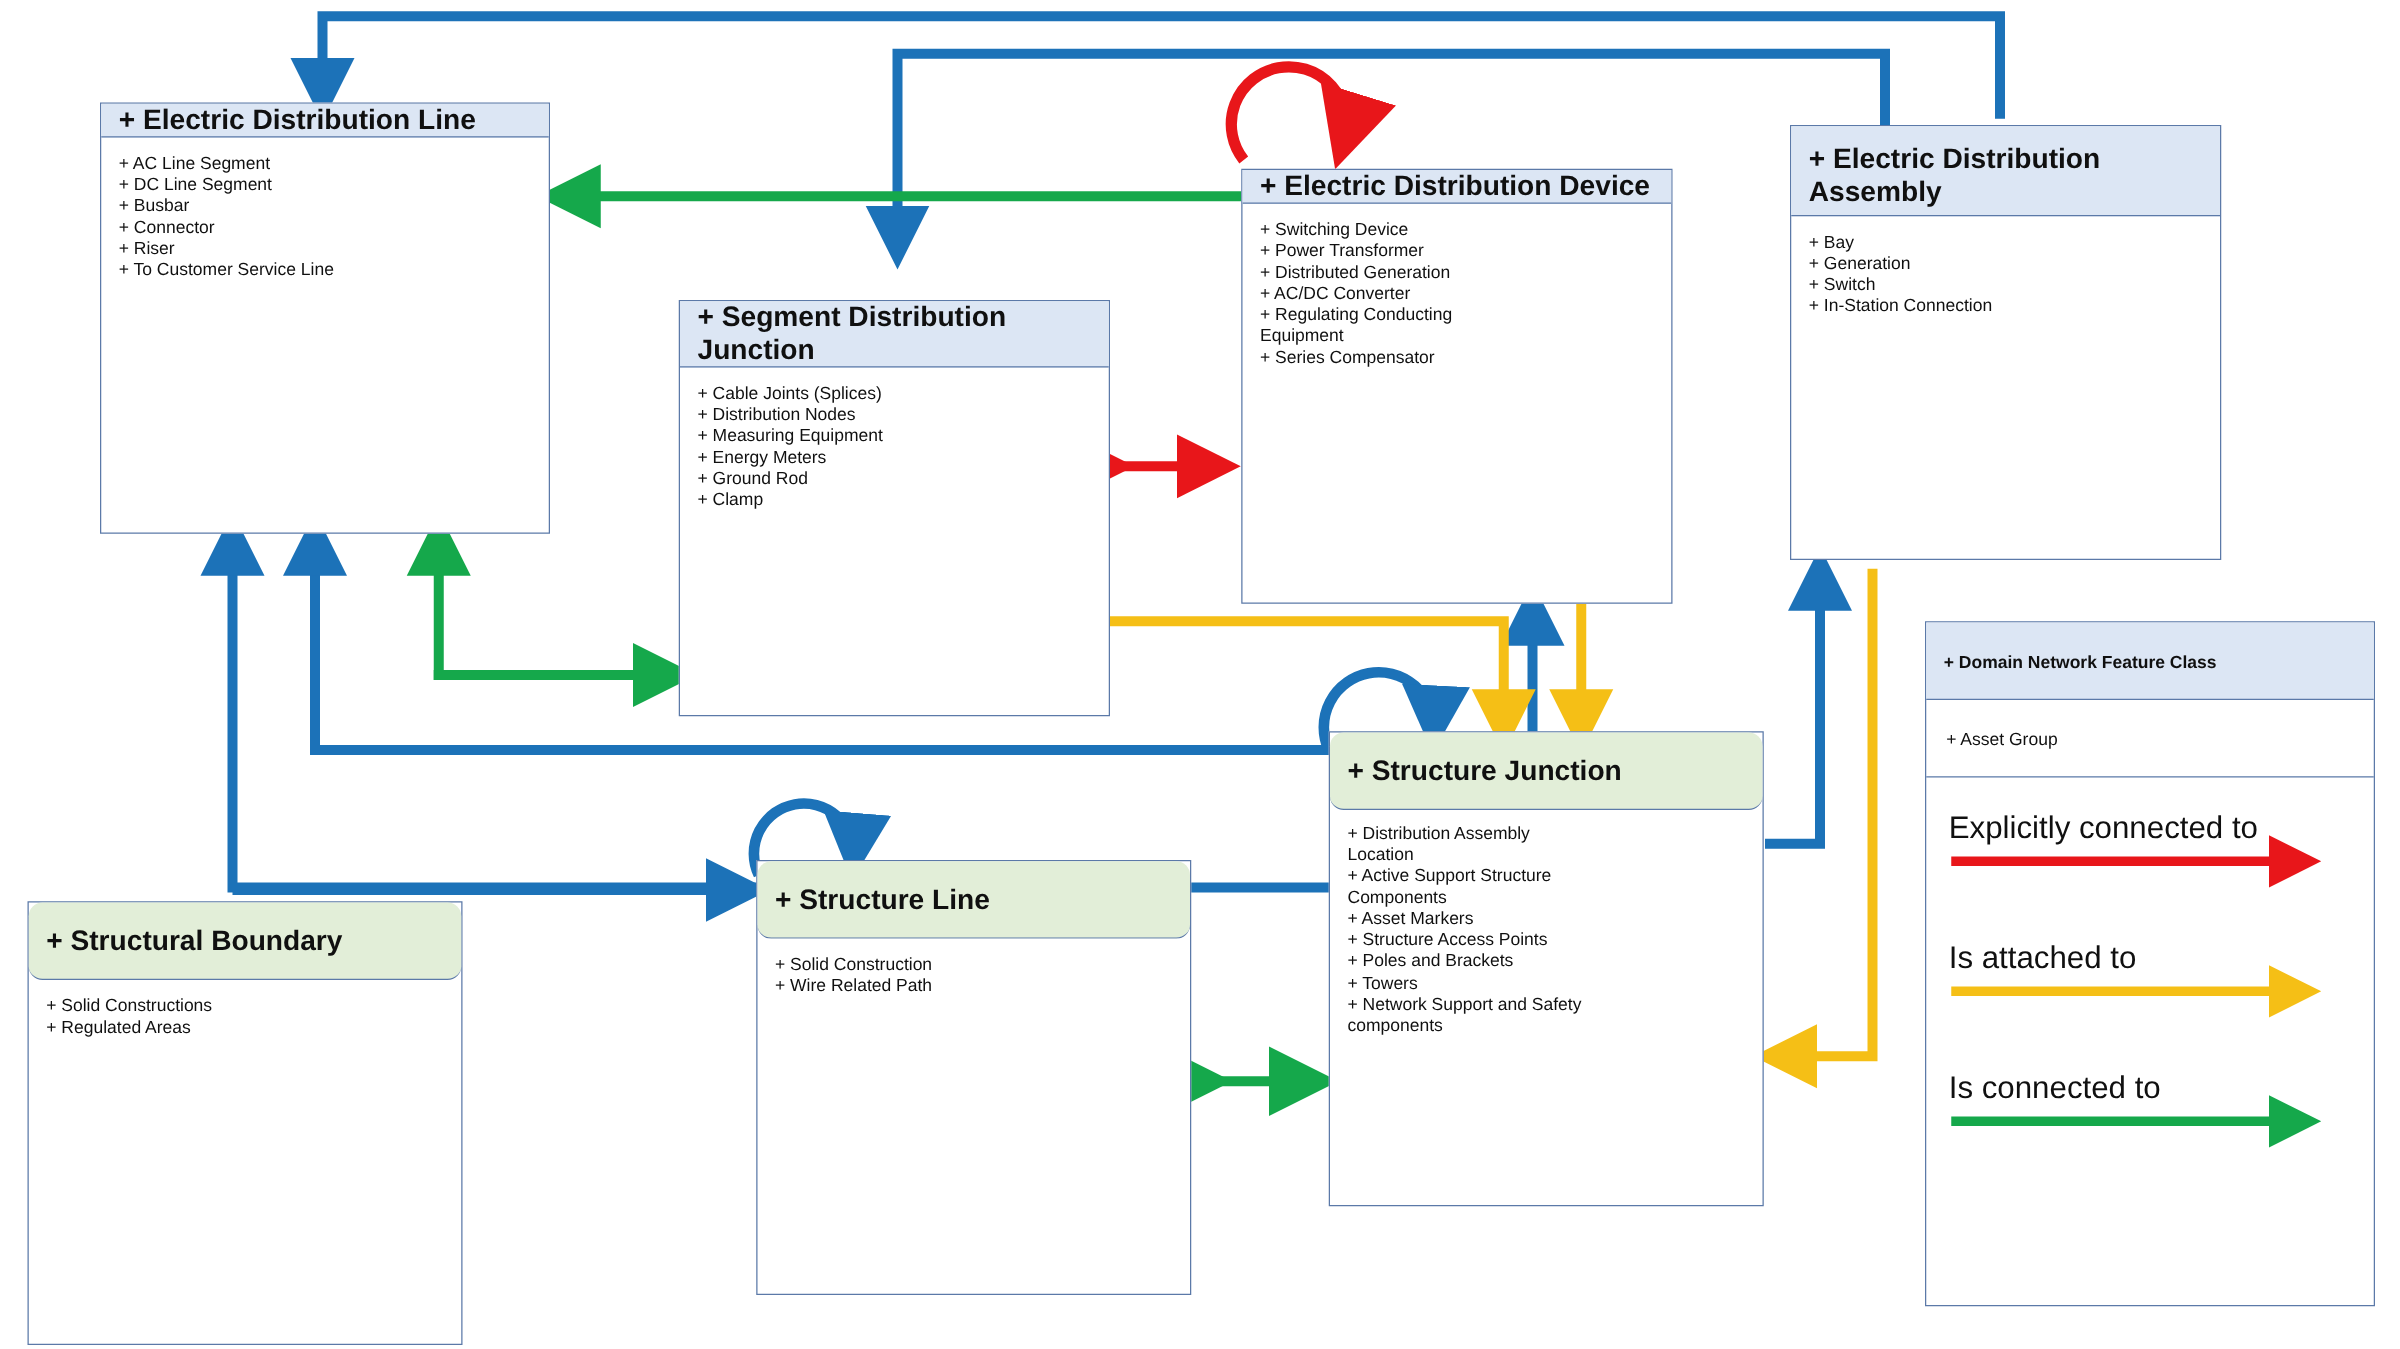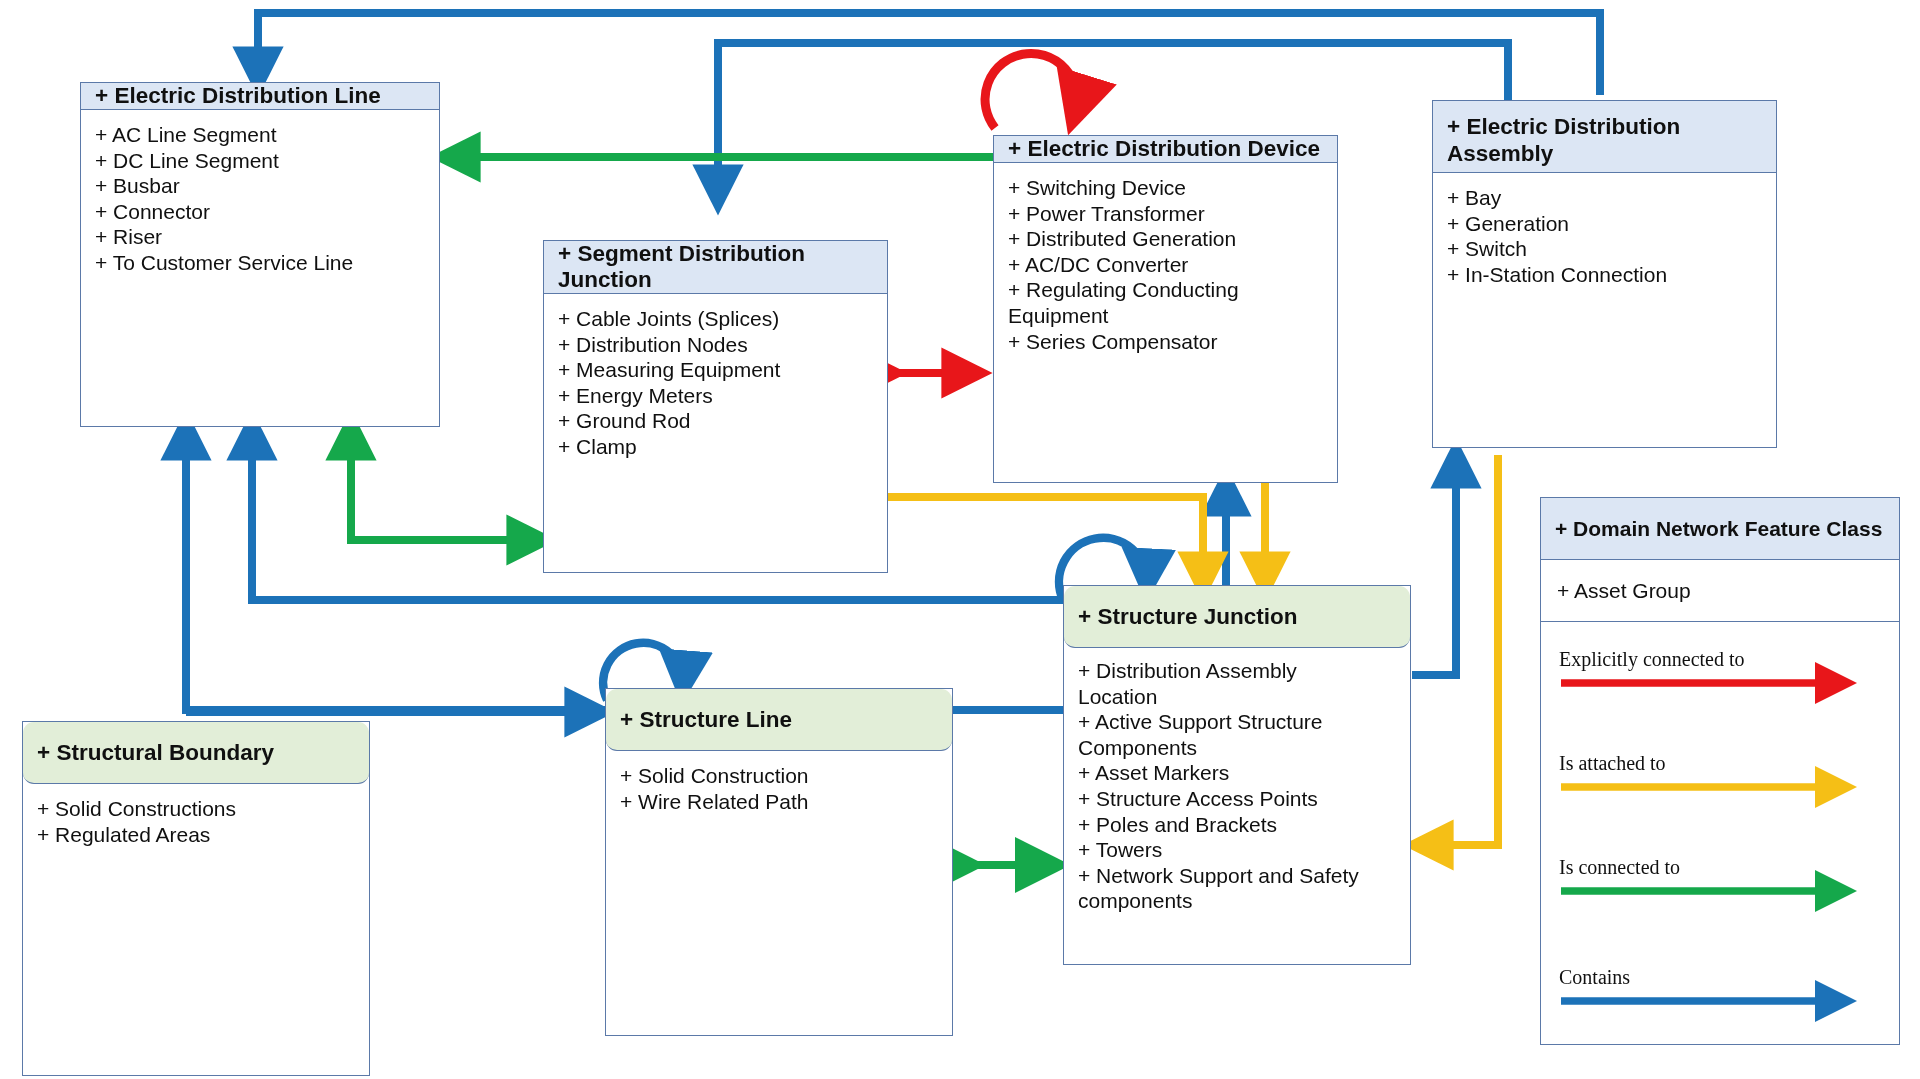--- a/index.html
+++ b/index.html
@@ -12,25 +12,25 @@
   .uml{position:absolute;box-sizing:border-box;border:1.6px solid #5b79a8;background:#ffffff;}
   .uml .hdr{box-sizing:border-box;border-bottom:1.6px solid #5b79a8;
             font-weight:bold;display:flex;align-items:center;padding:0 14px;}
   .uml .body{box-sizing:border-box;padding:12px 14px 10px 14px;}
   .uml .body .attr{line-height:1.22;white-space:pre-wrap;}
 
   .hdr-blue{background:#dce6f4;}
   .hdr-green{background:#e2eed8;border-radius:11px;}
 
   .t22{font-size:22.5px;}
-  .t21{font-size:21px;}
+  .t21{font-size:14px;}
 
   .legend-title{font-weight:bold;}
   .legend-row{position:absolute;}
-  .legend-lbl{font-size:20px;white-space:nowrap;font-family:Liberation Serif, serif;}
+  .legend-lbl{font-size:25px;white-space:nowrap;}
 </style>
 </head>
 <body>
 
 <div id="canvas">
 
   <svg class="edges" viewBox="0 0 1920 1079" preserveAspectRatio="none">
     <defs>
       <marker id="ah-blue" markerWidth="7" markerHeight="7" refX="4.2" refY="3.5" orient="auto" markerUnits="strokeWidth">
         <path d="M0,0.3 L6.4,3.5 L0,6.7 z" fill="#1c72b8"></path>
@@ -208,28 +208,17 @@
         <svg width="302" height="18" style="display:block;margin-top:4px;overflow:visible;">
           <defs>
               <marker id="lg-grn" markerWidth="6" markerHeight="6" refX="3.6" refY="3" orient="auto" markerUnits="strokeWidth">
             <path d="M0,0.2 L5.6,3 L0,5.8 z" fill="#15a84b"></path>
               </marker>
             </defs>
           <path d="M2,8 L283,8" fill="none" stroke="#15a84b" stroke-width="7.5" marker-end="url(#lg-grn)"></path>
         </svg>
       </div>
 
-      <div class="legend-row" style="left:18px;top:344px;width:320px;">
-        <div class="legend-lbl">Contains</div>
-        <svg width="302" height="18" style="display:block;margin-top:4px;overflow:visible;">
-          <defs>
-              <marker id="lg-blu" markerWidth="6" markerHeight="6" refX="3.6" refY="3" orient="auto" markerUnits="strokeWidth">
-            <path d="M0,0.2 L5.6,3 L0,5.8 z" fill="#1c72b8"></path>
-              </marker>
-            </defs>
-          <path d="M2,8 L283,8" fill="none" stroke="#1c72b8" stroke-width="7.5" marker-end="url(#lg-blu)"></path>
-        </svg>
-      </div>
 
     </div>
   </div>
 
 </div>
 
 </body></html>

